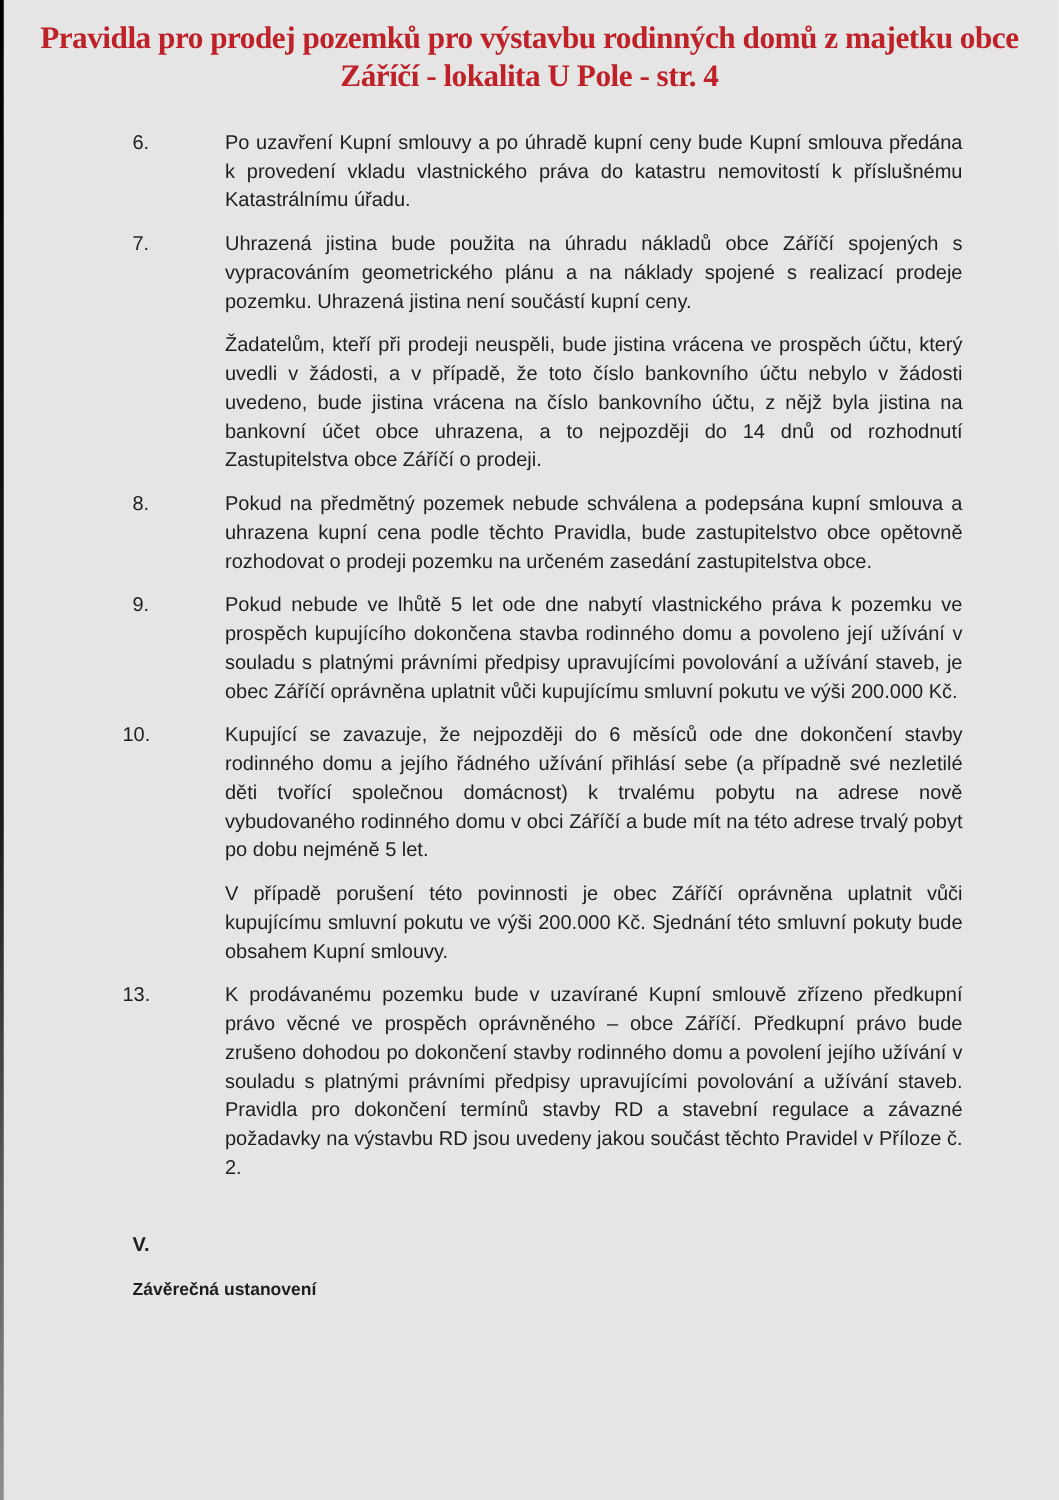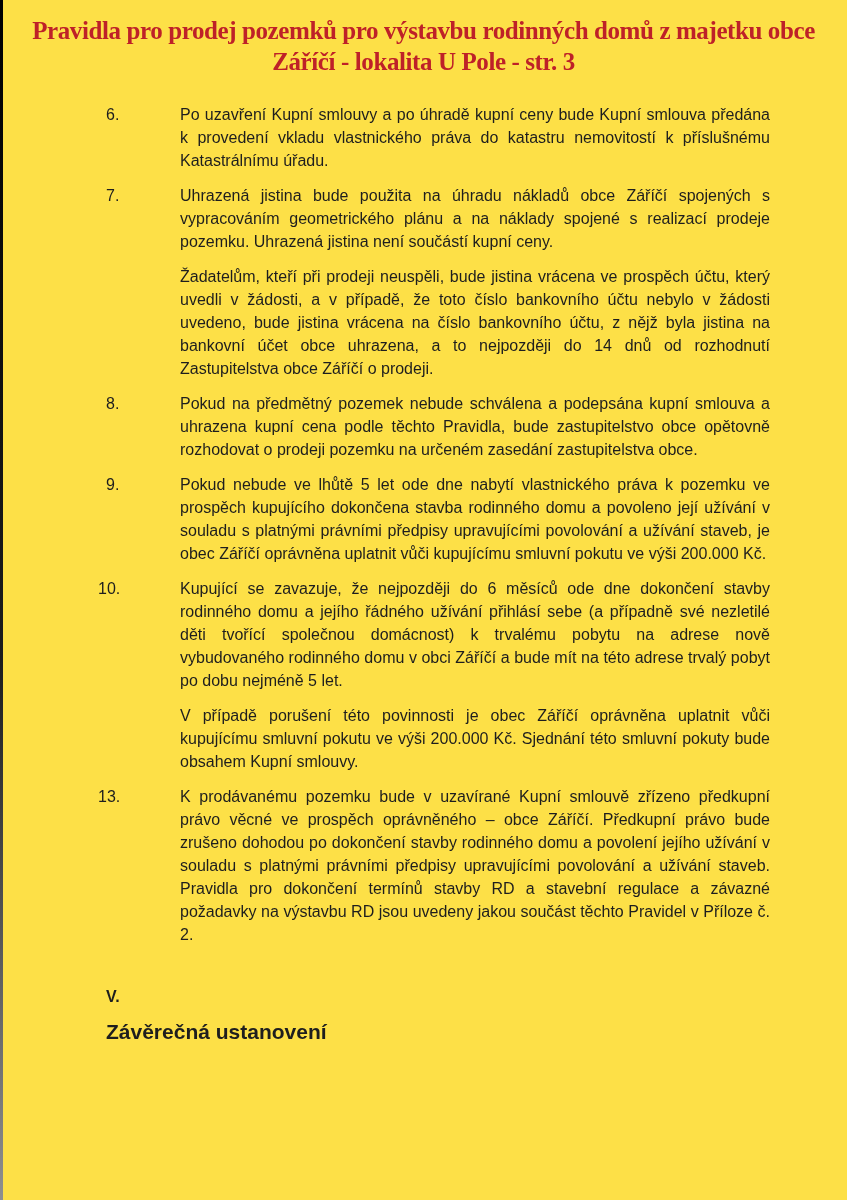--- a/index.html
+++ b/index.html
@@ -2,21 +2,21 @@
 <html lang="cs" style="--title-color: #be2128;"><head>
 <meta charset="utf-8">
 <style>
   html, body { margin: 0; padding: 0; }
   body { background: #ffffff; }
 
   .page {
     position: relative;
     width: 847px;
     height: 1200px;
-    background: #fde047;
+    background: #e5e5e5;
     overflow: hidden;
   }
 
   
   .scan-edge {
     position: absolute;
     left: 0; top: 0;
     width: 3px; height: 100%;
     background: linear-gradient(#000000, #1c1c1c 55%, #8f8f8f);
   }
@@ -51,31 +51,31 @@
     margin: 0 0 12px 0;
     text-align: justify;
   }
 
   .section {
     margin-top: 27px;
     text-align: center;
     font-weight: 700;
   }
   .sec-num { margin: 0 0 10px 0; text-align: center; }
-  .sec-head { margin: 0; font-size: 21px; text-align: center; }
+  .sec-head { margin: 0; font-size: 14px; text-align: center; }
 </style>
 </head>
 <body>
 
 <div class="page">
   <div class="scan-edge"></div>
 
   <h1 class="title">
     <span class="title-line">Pravidla pro prodej pozemků pro výstavbu rodinných domů z majetku obce</span>
-    <span class="title-line">Záříčí - lokalita U Pole - str. 3</span>
+    <span class="title-line">Záříčí - lokalita U Pole - str. 4</span>
   </h1>
 
   <div class="content">
 
     <div class="item">
       <span class="num">6.</span>
       <div class="paras">
         <p>Po uzavření Kupní smlouvy a po úhradě kupní ceny bude Kupní smlouva předána k provedení vkladu vlastnického práva do katastru nemovitostí k příslušnému Katastrálnímu úřadu.</p>
       </div>
     </div>

